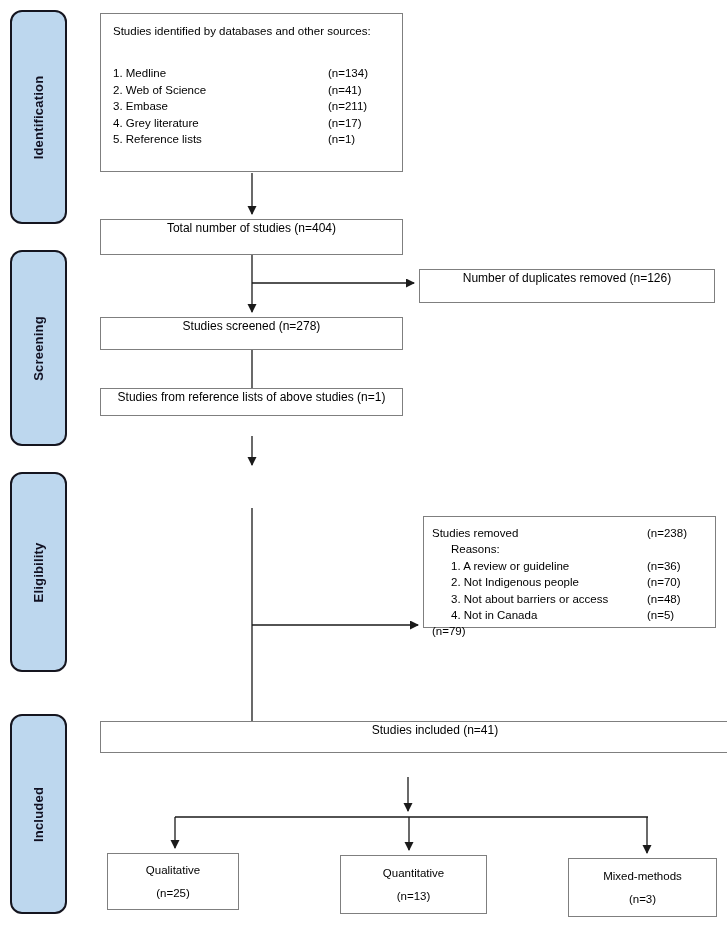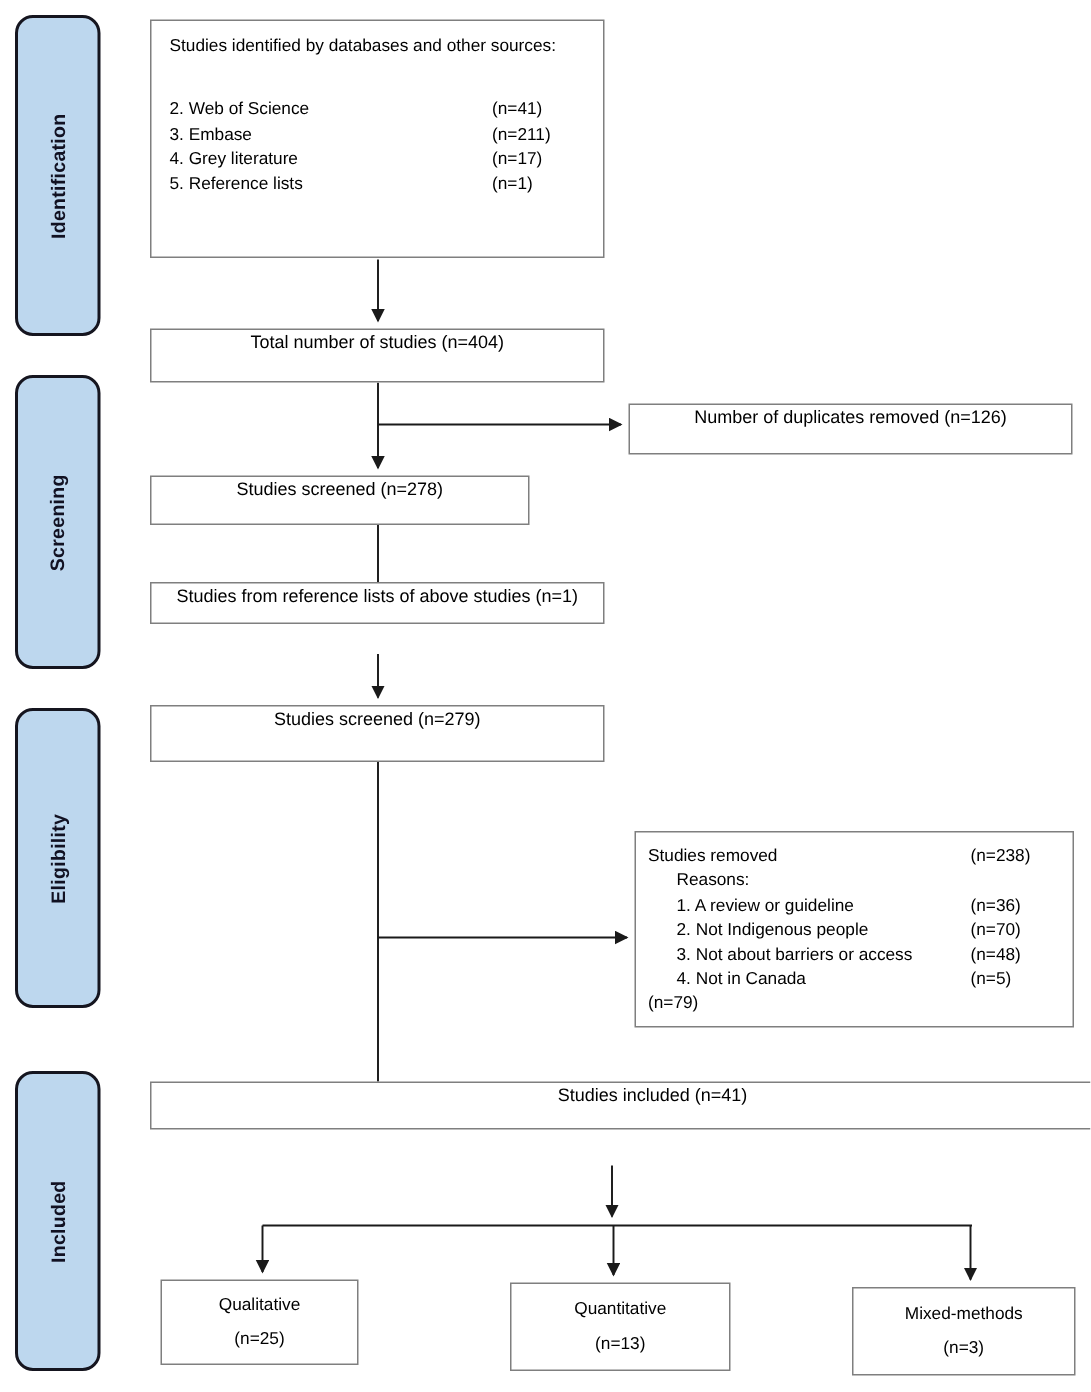--- a/index.html
+++ b/index.html
@@ -67,24 +67,24 @@
     display: flex;
     align-items: flex-start;
     justify-content: center;
     text-align: center;
     font-size: 12px;
   }
 
   .box-sources   { left: 100px; top: 13px;  width: 303px; height: 159px; padding: 9px 12px; }
   .box-total     { left: 100px; top: 219px; width: 303px; height: 36px; }
   .box-duplicates{ left: 419px; top: 269px; width: 296px; height: 34px; }
-  .box-screened1 { left: 100px; top: 317px; width: 253px; height: 33px; }
+  .box-screened1 { left: 100px; top: 317px; width: 303px; height: 33px; }
   .box-reference { left: 100px; top: 388px; width: 303px; height: 28px; }
   .box-screened2 { left: 100px; top: 470px; width: 303px; height: 38px; }
-  .box-removed   { left: 423px; top: 554px; width: 293px; height: 131px; padding: 8px 8px; }
+  .box-removed   { left: 423px; top: 516px; width: 293px; height: 112px; padding: 8px 8px; }
   .box-included  { left: 100px; top: 721px; width: 670px; height: 32px; }
 
   .box-terminal {
     display: flex;
     flex-direction: column;
     align-items: center;
     justify-content: center;
     text-align: center;
     gap: 6px;
     font-size: 11.5px;
@@ -135,20 +135,24 @@
   <div class="stage stage-eligibility">
     <span>Eligibility</span>
   </div>
   <div class="stage stage-included">
     <span>Included</span>
   </div>
 
   <div class="box box-sources">
     <div class="src-title">Studies identified by databases and other sources:</div>
     <div class="row">
+      <span class="lbl">1. Medline</span>
+      <span class="n">(n=134)</span>
+    </div>
+    <div class="row">
       <span class="lbl">2. Web of Science</span>
       <span class="n">(n=41)</span>
     </div>
     <div class="row">
       <span class="lbl">3. Embase</span>
       <span class="n">(n=211)</span>
     </div>
     <div class="row">
       <span class="lbl">4. Grey literature</span>
       <span class="n">(n=17)</span>
@@ -168,23 +172,20 @@
   </div>
 
   <div class="box box-screened1 centered">
     <span>Studies screened (n=278)</span>
   </div>
 
   <div class="box box-reference centered">
     <span>Studies from reference lists of above studies (n=1)</span>
   </div>
 
-  <div class="box box-screened2 centered">
-    <span>Studies screened (n=279)</span>
-  </div>
 
   <div class="box box-removed removed-rows">
     <div class="row">
       <span class="lbl">Studies removed</span>
       <span class="n">(n=238)</span>
     </div>
     <div class="row">
       <span class="lbl ind">Reasons:</span>
     </div>
     <div class="row">

